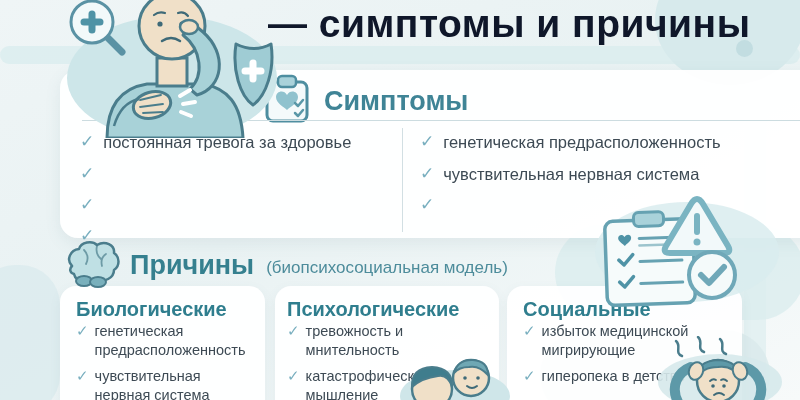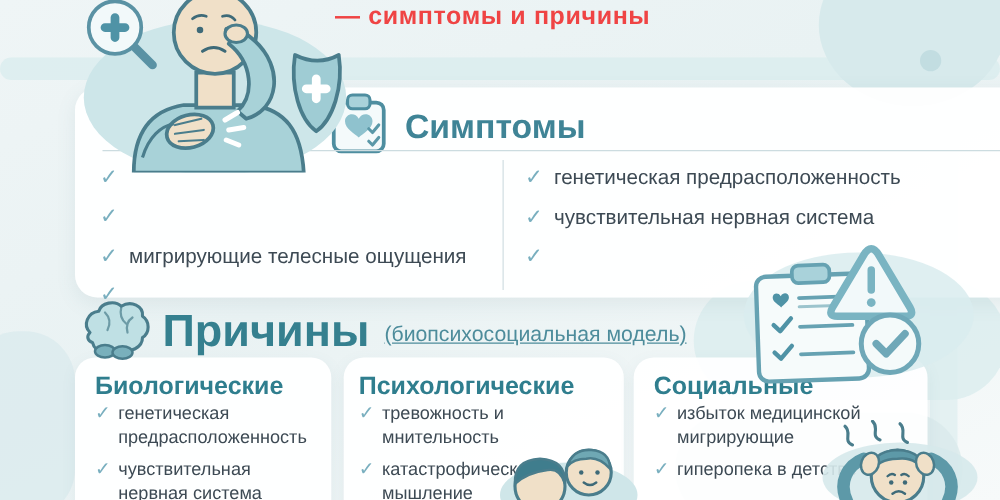--- a/index.html
+++ b/index.html
@@ -14,42 +14,42 @@
   .strip-right { top:0; left:744px; width:22px; height:400px; background:#e2eff1; opacity:.9; }
   .blob { border-radius:50%; }
   .blob-tr { left:655px; top:-45px; width:150px; height:130px; background:#d7eaec; }
   .dot-tr { left:736px; top:40px; width:17px; height:17px; background:#c2dde1; border-radius:50%; }
   .blob-br { left:555px; top:225px; width:250px; height:95px; background:#dcedef; opacity:.85; border-radius:48px; }
   .blob-bl { left:-25px; top:265px; width:85px; height:150px; background:#d9eaec; opacity:.7; border-radius:40px; }
   .blob-mid { left:540px; top:330px; width:230px; height:90px; background:#d9eaeb; opacity:.8; border-radius:45px; }
 
   .page-title {
     position:absolute; left:268px; top:2px; z-index:3;
-    font-size:20px; font-weight:bold; color:#ef4444; letter-spacing:.5px;
+    font-size:39px; font-weight:bold; color:#0f172a; letter-spacing:.5px;
   }
 
   .panel {
     position:absolute; left:60px; top:70px; width:796px; height:168px; z-index:2;
     background:rgba(255,255,255,.95); border-radius:18px;
     box-shadow:0 5px 16px rgba(90,130,140,.10);
   }
   .panel-header { position:absolute; left:204px; top:4px; display:flex; align-items:center; gap:14px; }
   .panel-title { font-size:27px; font-weight:bold; color:#3f8496; }
   .panel-divider { position:absolute; left:22px; right:22px; top:50px; height:1px; background:#ccdce0; }
   .v-divider { position:absolute; left:342px; top:58px; width:1px; height:104px; background:#d2dfe3; }
   .sym-col { position:absolute; top:62px; display:flex; flex-direction:column; gap:11px; }
   .sym-col.left { left:20px; width:305px; }
   .sym-col.right { left:360px; width:315px; }
 
   .item { display:flex; align-items:flex-start; gap:9px; font-size:16.5px; color:#3d4a54; line-height:1.25; }
   .check { color:#79afbf; font-size:17px; line-height:1.2; flex:0 0 auto; }
 
   .causes-header { position:absolute; left:62px; top:239px; z-index:3; display:flex; align-items:center; height:52px; }
-  .causes-title { font-size:36px; font-weight:bold; color:#35808f; margin-left:10px; }
-  .causes-sub { font-size:17px; color:#4d8c9b; margin-left:12px; padding-top:6px;text-decoration:underline; }
+  .causes-title { font-size:27px; font-weight:bold; color:#35808f; margin-left:10px; }
+  .causes-sub { font-size:17px; color:#4d8c9b; margin-left:12px; padding-top:6px; }
 
   .card {
     position:absolute; top:286px; height:150px; z-index:2;
     background:rgba(255,255,255,.94); border-radius:16px;
     box-shadow:0 4px 12px rgba(90,130,140,.08);
     padding:12px 12px 0 16px;
   }
   .card1 { left:60px;  width:205px; }
   .card2 { left:275px; width:224px; padding-left:12px; }
   .card3 { left:507px; width:235px; }
@@ -120,27 +120,27 @@
         </svg>
       </span>
       <span class="panel-title">Симптомы</span>
     </div>
     <div class="panel-divider"></div>
     <div class="v-divider"></div>
 
     <div class="sym-col left">
       <div class="item">
         <span class="check">✓</span>
-      </div>
-      <div class="item">
-        <span class="check">✓</span>
-      </div>
-      <div class="item">
-        <span class="check">✓</span>
-        <span>мигрирующие телесные ощущения</span>
+        <span>постоянная тревога за здоровье</span>
+      </div>
+      <div class="item">
+        <span class="check">✓</span>
+      </div>
+      <div class="item">
+        <span class="check">✓</span>
       </div>
       <div class="item">
         <span class="check">✓</span>
       </div>
     </div>
 
     <div class="sym-col right">
       <div class="item">
         <span class="check">✓</span>
         <span>генетическая предрасположенность</span>

